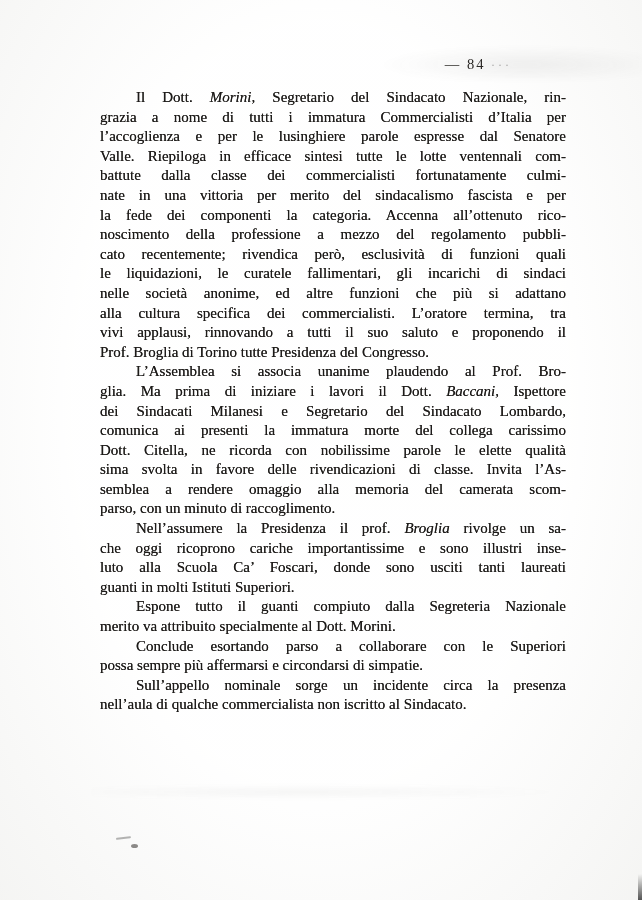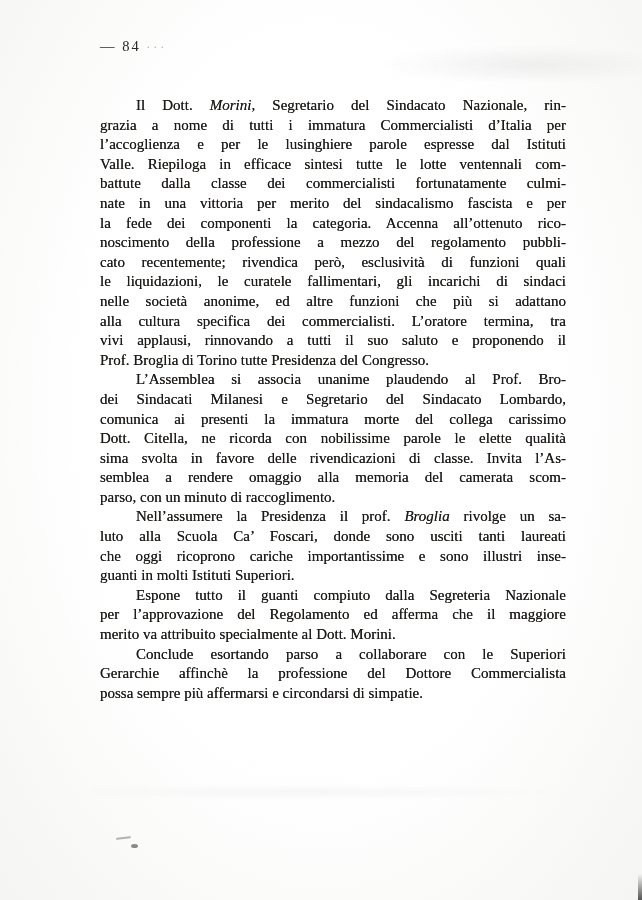--- a/index.html
+++ b/index.html
@@ -23,37 +23,37 @@
   .paper-tone {
     position: absolute;
     inset: 0;
     background:
       radial-gradient(ellipse at 50% 45%, rgba(255,255,255,0.9) 55%, rgba(225,225,222,0.25) 100%);
     pointer-events: none;
   }
   .header {
     position: absolute;
     left: 100px;
-    top: 38px;
+    top: 56px;
     width: 412px;
-    text-align: left;
+    text-align: right;
     font-size: 14.5px;
     letter-spacing: 2px;
     color: #2a2826;
     white-space: nowrap;
   }
   .header .faded {
     opacity: 0.38;
     letter-spacing: 3px;
     font-size: 12px;
   }
   .text-block {
     position: absolute;
     left: 100px;
-    top: 96px;
+    top: 88px;
     width: 466px;
     font-size: 15px;
     line-height: 19.6px;
     text-shadow: 0 0 0.45px rgba(25,22,20,0.85); 
   }
   .paragraph { margin: 0; }
   .line {
     text-align: justify;
     text-align-last: justify;
     white-space: normal;
@@ -124,57 +124,60 @@
 
   <div class="header">
     <span>— 84</span>
     <span class="faded">···</span>
   </div>
 
   <div class="text-block">
       <div class="paragraph">
         <div class="line first"><span>Il Dott. </span><span class="it">Morini,</span><span> Segretario del Sindacato Nazionale, rin-</span></div>
         <div class="line"><span>grazia a nome di tutti i immatura Commercialisti d’Italia per</span></div>
-        <div class="line"><span>l’accoglienza e per le lusinghiere parole espresse dal Istituti</span></div>
+        <div class="line"><span>l’accoglienza e per le lusinghiere parole espresse dal Senatore</span></div>
         <div class="line"><span>Valle. Riepiloga in efficace sintesi tutte le lotte ventennali com-</span></div>
         <div class="line"><span>battute dalla classe dei commercialisti fortunatamente culmi-</span></div>
         <div class="line"><span>nate in una vittoria per merito del sindacalismo fascista e per</span></div>
         <div class="line"><span>la fede dei componenti la categoria. Accenna all’ottenuto rico-</span></div>
         <div class="line"><span>noscimento della professione a mezzo del regolamento pubbli-</span></div>
         <div class="line"><span>cato recentemente; rivendica però, esclusività di funzioni quali</span></div>
         <div class="line"><span>le liquidazioni, le curatele fallimentari, gli incarichi di sindaci</span></div>
         <div class="line"><span>nelle società anonime, ed altre funzioni che più si adattano</span></div>
         <div class="line"><span>alla cultura specifica dei commercialisti. L’oratore termina, tra</span></div>
         <div class="line"><span>vivi applausi, rinnovando a tutti il suo saluto e proponendo il</span></div>
         <div class="line last"><span>Prof. Broglia di Torino tutte Presidenza del Congresso.</span></div>
       </div>
       <div class="paragraph">
         <div class="line first"><span>L’Assemblea si associa unanime plaudendo al Prof. Bro-</span></div>
+        <div class="line"><span>glia. Ma prima di iniziare i lavori il Dott. </span><span class="it">Baccani,</span><span> Ispettore</span></div>
         <div class="line"><span>dei Sindacati Milanesi e Segretario del Sindacato Lombardo,</span></div>
         <div class="line"><span>comunica ai presenti la immatura morte del collega carissimo</span></div>
         <div class="line"><span>Dott. Citella, ne ricorda con nobilissime parole le elette qualità</span></div>
         <div class="line"><span>sima svolta in favore delle rivendicazioni di classe. Invita l’As-</span></div>
         <div class="line"><span>semblea a rendere omaggio alla memoria del camerata scom-</span></div>
         <div class="line last"><span>parso, con un minuto di raccoglimento.</span></div>
       </div>
       <div class="paragraph">
         <div class="line first"><span>Nell’assumere la Presidenza il prof. </span><span class="it">Broglia</span><span> rivolge un sa-</span></div>
+        <div class="line"><span>che oggi ricoprono cariche importantissime e sono illustri inse-</span></div>
         <div class="line"><span>luto alla Scuola Ca’ Foscari, donde sono usciti tanti laureati</span></div>
-        <div class="line"><span>che oggi ricoprono cariche importantissime e sono illustri inse-</span></div>
         <div class="line last"><span>guanti in molti Istituti Superiori.</span></div>
       </div>
       <div class="paragraph">
         <div class="line first"><span>Espone tutto il guanti compiuto dalla Segreteria Nazionale</span></div>
-        <div class="line"><span>per l’approvazione del Regolamento ed afferma che il maggiore</span></div>
         <div class="line last"><span>merito va attribuito specialmente al Dott. Morini.</span></div>
       </div>
       <div class="paragraph">
         <div class="line first"><span>Conclude esortando parso a collaborare con le Superiori</span></div>
-        <div class="line"><span>Gerarchie affinchè la professione del Dottore Commercialista</span></div>
         <div class="line last"><span>possa sempre più affermarsi e circondarsi di simpatie.</span></div>
+      </div>
+      <div class="paragraph">
+        <div class="line first"><span>Sull’appello nominale sorge un incidente circa la presenza</span></div>
+        <div class="line last"><span>nell’aula di qualche commercialista non iscritto al Sindacato.</span></div>
       </div>
     </div>
 
   <div class="smudge-bottom"></div>
   <div class="pencil-dash"></div>
   <div class="pencil-dot"></div>
   <div class="corner-sliver"></div>
 </div>
 
 </body></html>

